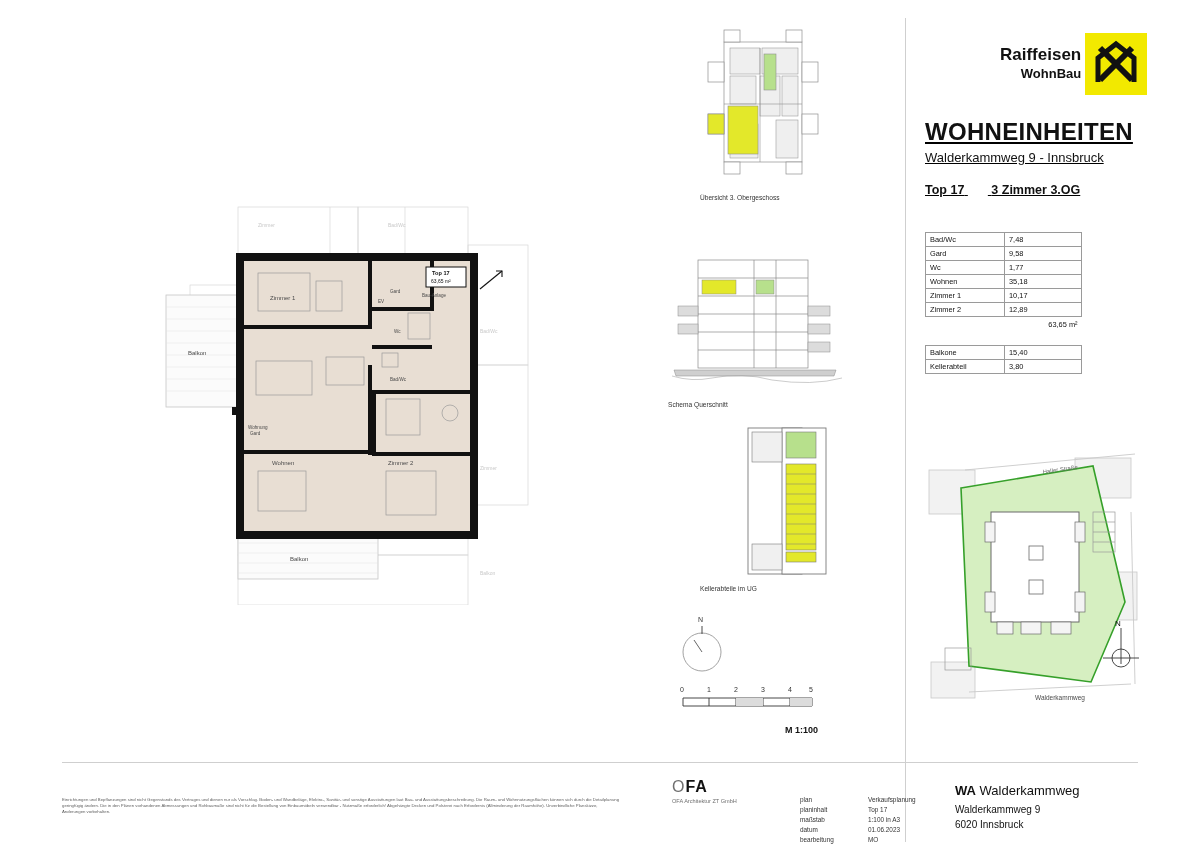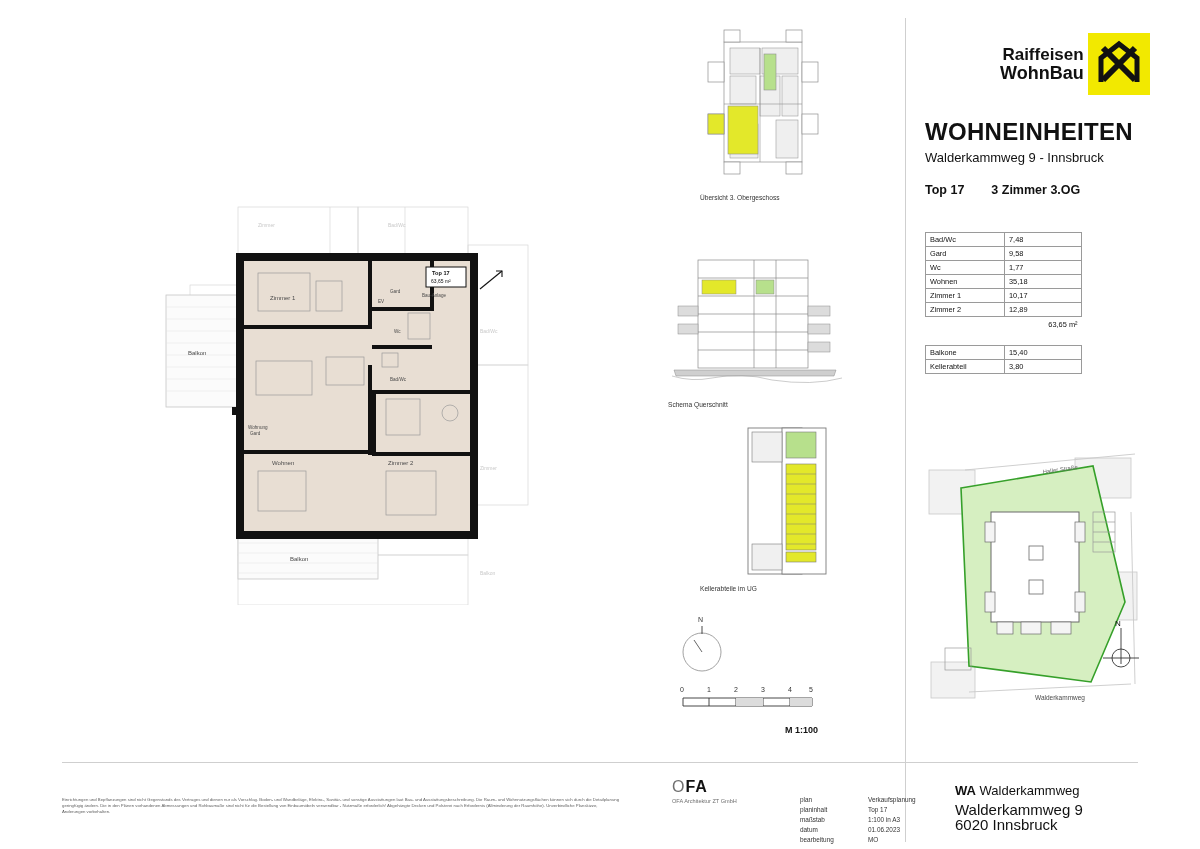--- a/index.html
+++ b/index.html
@@ -20,21 +20,21 @@
   .smalltxt{font-size:4.6px;fill:#4a4a4a;font-family:"Liberation Sans",sans-serif;}
   .wall{fill:#111;}
   .floor{fill:#e8ded3;}
   .furn{fill:none;stroke:#9a9a9a;stroke-width:.7;}
   
   .capt{font-size:6.6px;color:#333;}
   
   #rule-v{left:905px;top:18px;width:1px;height:760px;background:#cfcfcf;}
   #rule-h-bottom{left:62px;top:762px;width:1076px;height:1px;background:#cfcfcf;}
   .logo-box{width:62px;height:62px;background:#f2e900;display:flex;align-items:center;justify-content:center;}
-  #title{left:925px;top:118px;}
+  #title{left:925px;top:118px;text-decoration:underline;}
   #title h1{margin:0;font-size:24px;font-weight:bold;letter-spacing:.3px;color:#111;}
   #subtitle{font-size:13px;color:#111;margin-top:4px;}
   #topline{margin-top:18px;font-size:12.5px;font-weight:bold;color:#111;}
   #topline .gap{display:inline-block;width:20px;}
   table.areas{border-collapse:collapse;font-size:7.4px;color:#111;}
   table.areas td{border:.6px solid #9a9a9a;padding:2px 4px;height:9px;}
   table.areas td.k{width:70px;}
   table.areas td.v{width:68px;}
   table.areas tr.sum td{border:none;text-align:right;padding-top:3px;font-size:7.4px;}
   
@@ -42,21 +42,21 @@
   
   #ofa{left:672px;top:778px;}
   #ofa .o{font-size:16px;color:#6f6f6f;letter-spacing:1px;}
   #ofa .fa{color:#111;font-weight:bold;}
   #ofa .sub{font-size:5.6px;color:#6f6f6f;margin-top:2px;}
   #meta{left:800px;top:795px;font-size:6.4px;color:#333;line-height:10px;}
   #meta .c1{display:inline-block;width:68px;}
   #wa{left:955px;top:783px;}
   #wa .t{font-size:13px;color:#111;}
   #wa .t b{font-weight:bold;}
-  #wa .a{font-size:15px;color:#111;margin-top:4px;line-height:15px;}
+  #wa .a{font-size:10px;color:#111;margin-top:4px;line-height:15px;}
 </style>
 </head>
 <body>
 
 <div id="sheet">
 
   <div class="abs" id="plan">
     <svg width="420" height="420" viewBox="0 0 420 420">
 
       <g class="ghost">
@@ -297,21 +297,21 @@
       <rect x="58" y="14" width="27" height="8" fill="#dcdcdc"></rect>
     </svg>
     <div style="font-size:9px;font-weight:bold;text-align:right;width:140px;margin-top:1px;color:#111;">M 1:100</div>
   </div>
 
   <div class="abs" id="rule-v"></div>
 
   <div class="abs" style="left:1000px;top:33px;display:flex;align-items:center;gap:4px;">
     <div style="text-align:right;line-height:19px;">
       <div style="font-size:17px;font-weight:bold;color:#111;">Raiffeisen</div>
-      <div style="font-size:18px;font-weight:bold;color:#111;">WohnBau</div>
+      <div style="font-size:13px;font-weight:bold;color:#111;">WohnBau</div>
     </div>
     <div class="logo-box">
       <svg width="52" height="52" viewBox="0 0 52 52">
         <path d="M8 44 L8 20 L26 6 L44 20 L44 44" fill="none" stroke="#111" stroke-width="5"></path>
         <path d="M10 10 L42 42 M42 10 L10 42" stroke="#111" stroke-width="6"></path>
       </svg>
     </div>
   </div>
 
   <div class="abs" id="title">

